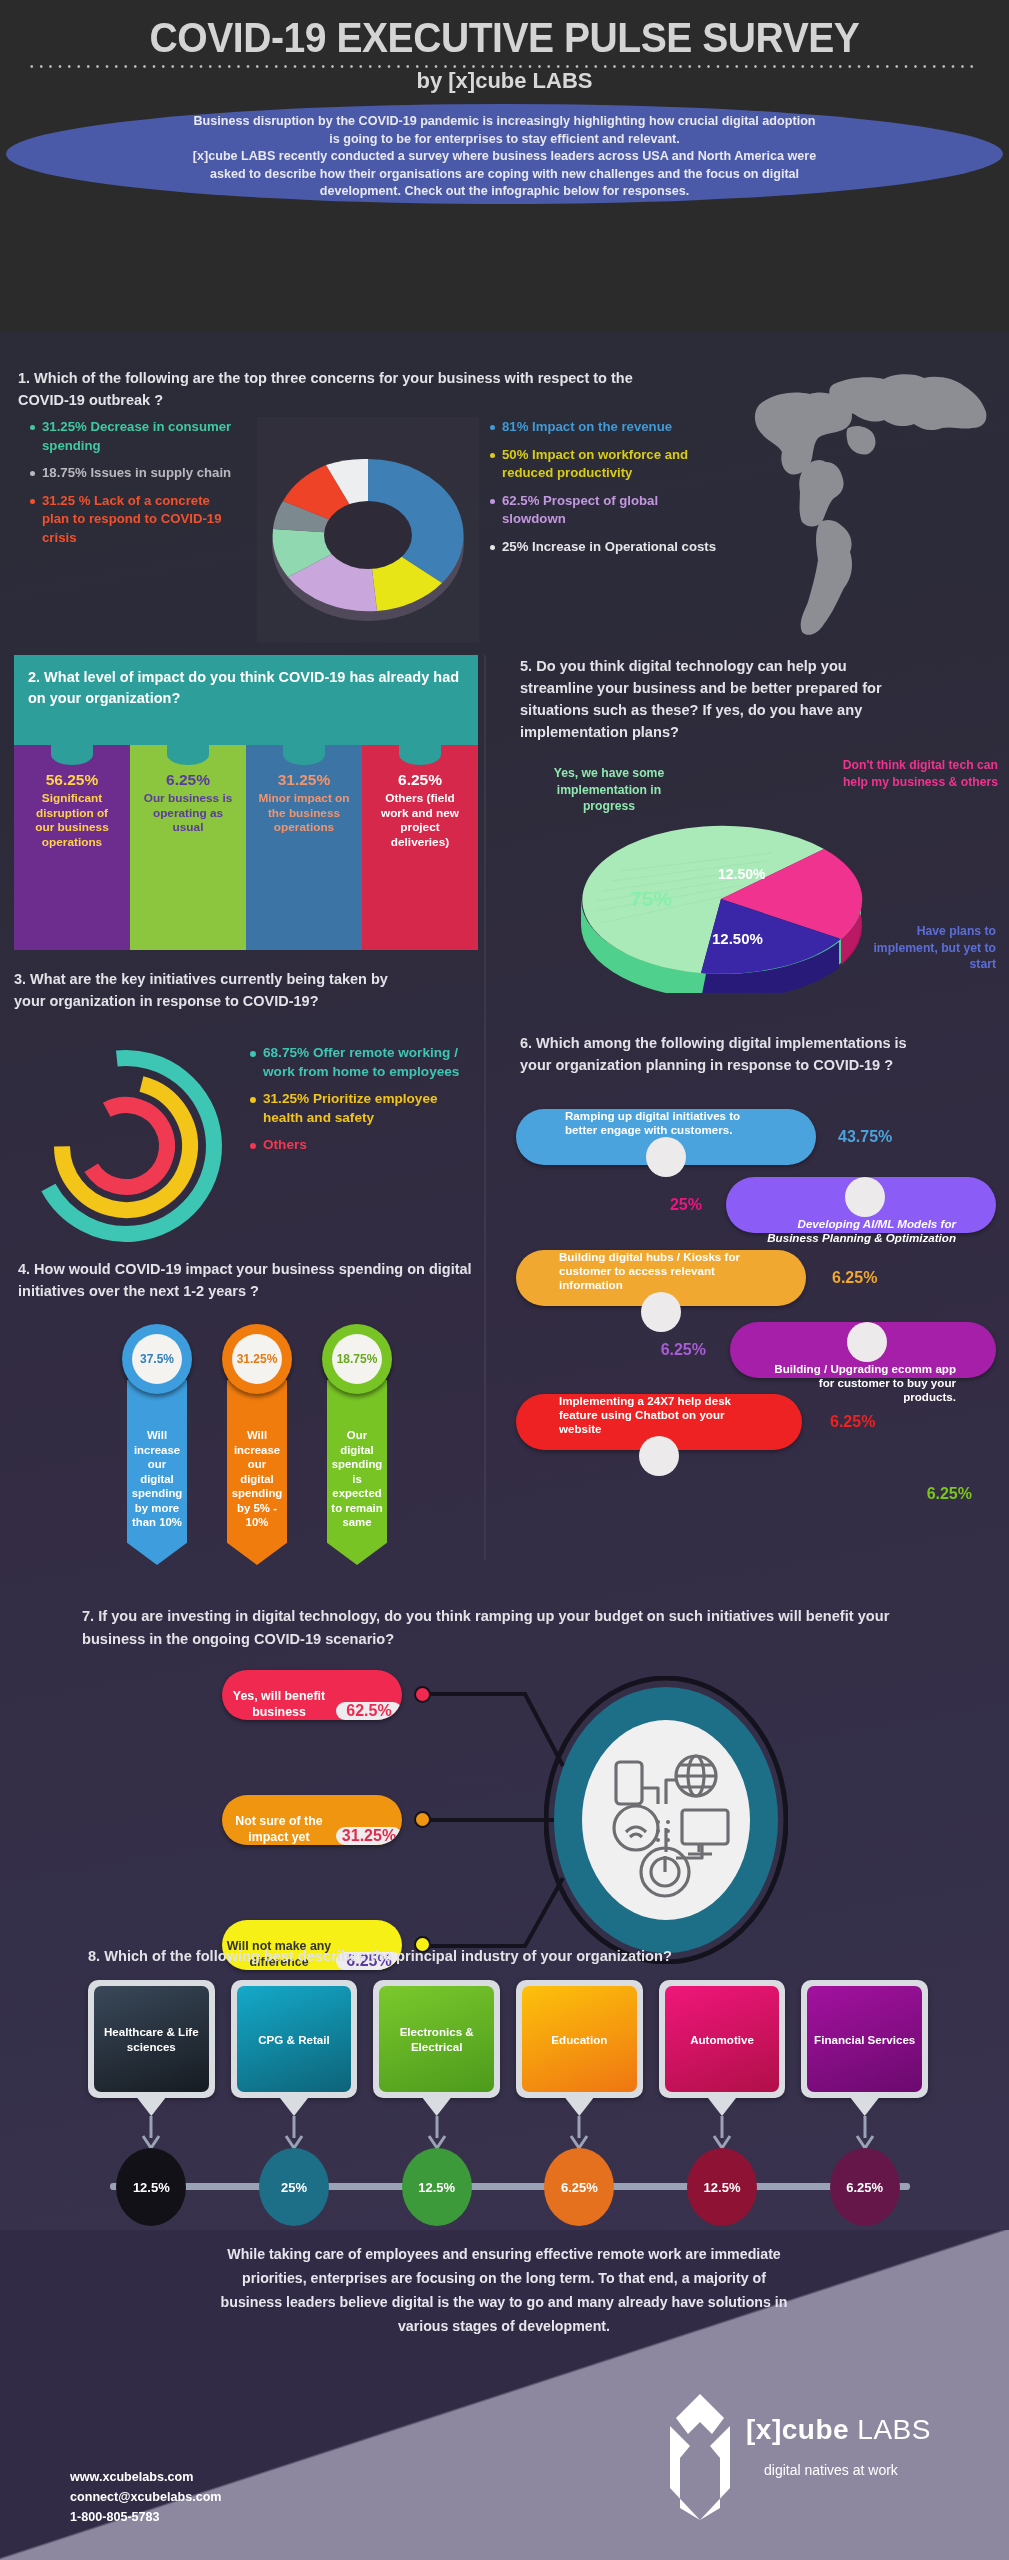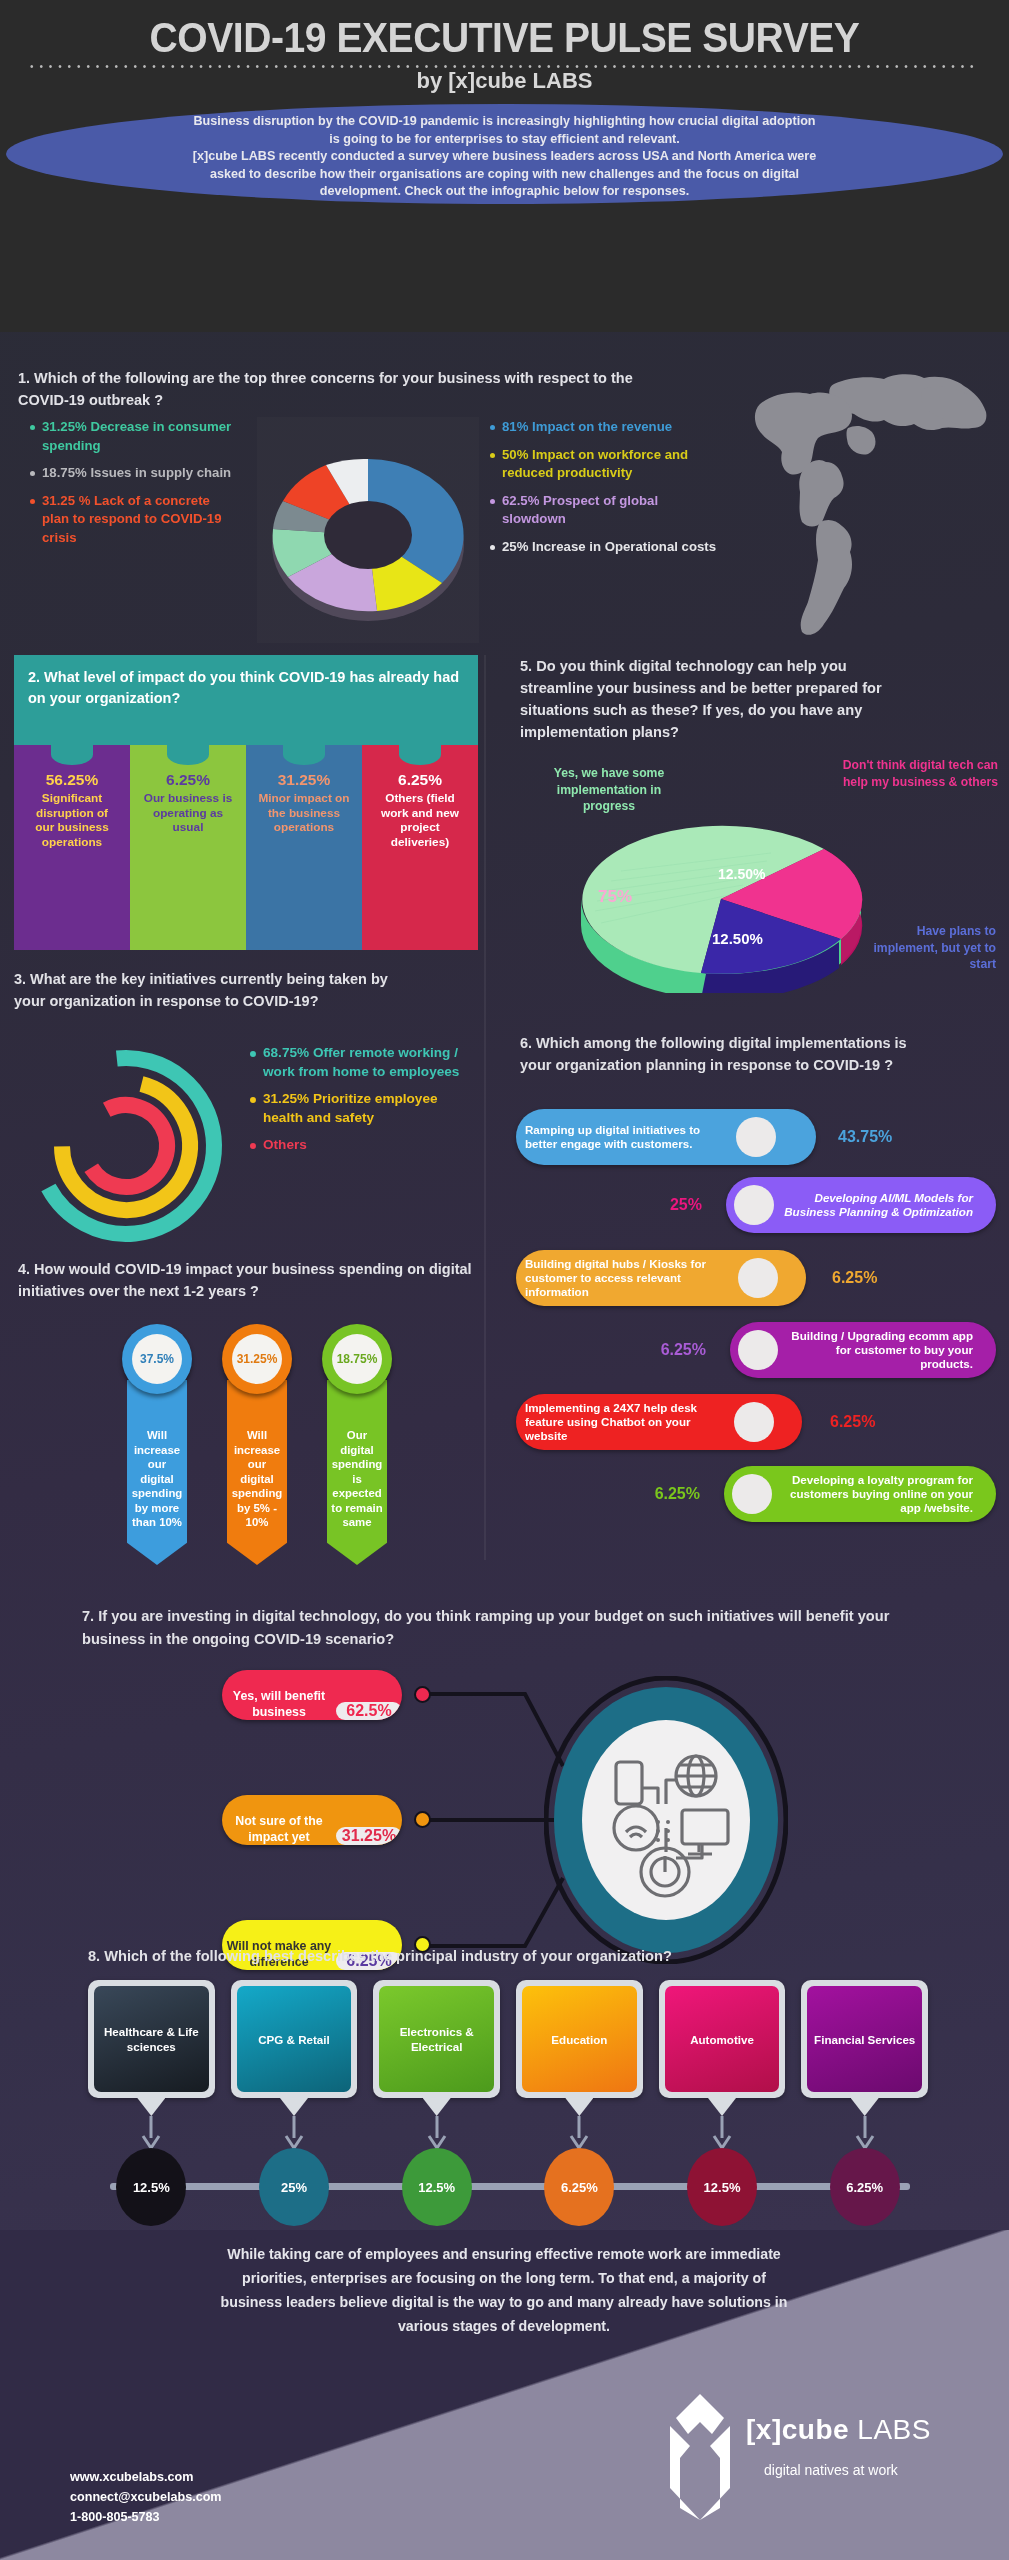--- a/index.html
+++ b/index.html
@@ -116,31 +116,32 @@
     line-height:14.5px;
   }
 
   
   .q5-head { left:520px; top:655px; width:400px; font-size:14.6px; line-height:22px; }
   .q5-chart { position:absolute; left:556px; top:823px; width:330px; height:170px; }
   .q5-lbl { position:absolute; font-size:12.2px; font-weight:bold; line-height:16.5px; }
   .q5-l1 { left:534px; top:765px; width:150px; text-align:center; color:#8fe8ae; }
   .q5-l2 { left:838px; top:757px; width:160px; text-align:right; color:#f0338f; }
   .q5-l3 { left:856px; top:923px; width:140px; text-align:right; color:#5b6ed8; }
-  .q5-v1 { position:absolute; left:598px; top:887px; color:#f9a8d4; font-size:17px; font-weight:bold; }
+  .q5-v1 { position:absolute; left:630px; top:887px; color:#86efac; font-size:21px; font-weight:bold; }
   .q5-v2 { position:absolute; left:718px; top:866px; color:#fff; font-size:14px; font-weight:bold; }
   .q5-v3 { position:absolute; left:712px; top:930px; color:#fff; font-size:15px; font-weight:bold; }
 
   
   .q6-head { left:520px; top:1032px; width:420px; font-size:14.5px; }
   .q6-item { position:absolute; height:56px; display:flex; align-items:center; }
   .pill {
     height:56px; border-radius:28px; display:flex; align-items:center;
     color:#fff; font-size:11.6px; font-weight:bold; line-height:14px;
     box-shadow:0 2px 4px rgba(0,0,0,.35);
+    flex-direction:column;
   }
   .pill .knob { width:40px; height:40px; border-radius:50%; background:#eceaea; flex:0 0 auto; }
   .pill .txt { padding:0 9px; }
   .q6-pct { font-size:16px; font-weight:bold; }
 
   
   .q7-head { left:82px; top:1605px; width:860px; font-size:14.6px; line-height:23px; }
   .q7-cap {
     position:absolute; height:50px; border-radius:25px; overflow:hidden; display:flex;
     box-shadow:0 2px 4px rgba(0,0,0,.4);
@@ -420,24 +421,20 @@
     <div class="q6-item" style="left:516px; top:1394px; width:470px;">
       <div class="pill" style="background:#ee2222; width:286px;">
         <div class="txt" style="width:218px">Implementing a 24X7 help desk feature using Chatbot on your website</div>
         <div class="knob"></div>
       </div>
       <div class="q6-pct" style="color:#ee2222; margin-left:28px;">6.25%</div>
     </div>
 
     <div class="q6-item" style="left:516px; top:1466px; width:480px; justify-content:flex-end;">
       <div class="q6-pct" style="color:#7ac71c; margin-right:24px;">6.25%</div>
-      <div class="pill" style="background:#7ac71c; width:272px;">
-        <div class="knob" style="margin-left:8px"></div>
-        <div class="txt" style="width:210px; text-align:right">Developing a loyalty program for customers buying online on your app /website.</div>
-      </div>
     </div>
 
     <div class="qh q7-head">7. If you are investing in digital technology, do you think ramping up your budget on such initiatives will benefit your business in the ongoing COVID-19 scenario?</div>
 
     <svg style="position:absolute;left:395px;top:1670px;width:230px;height:300px;" viewBox="0 0 230 300">
       <g stroke="#14121c" stroke-width="4" fill="none">
         <path d="M28,24 L130,24 L168,96"></path>
         <path d="M28,150 L150,150 L168,150"></path>
         <path d="M28,276 L130,276 L168,208"></path>
       </g>

